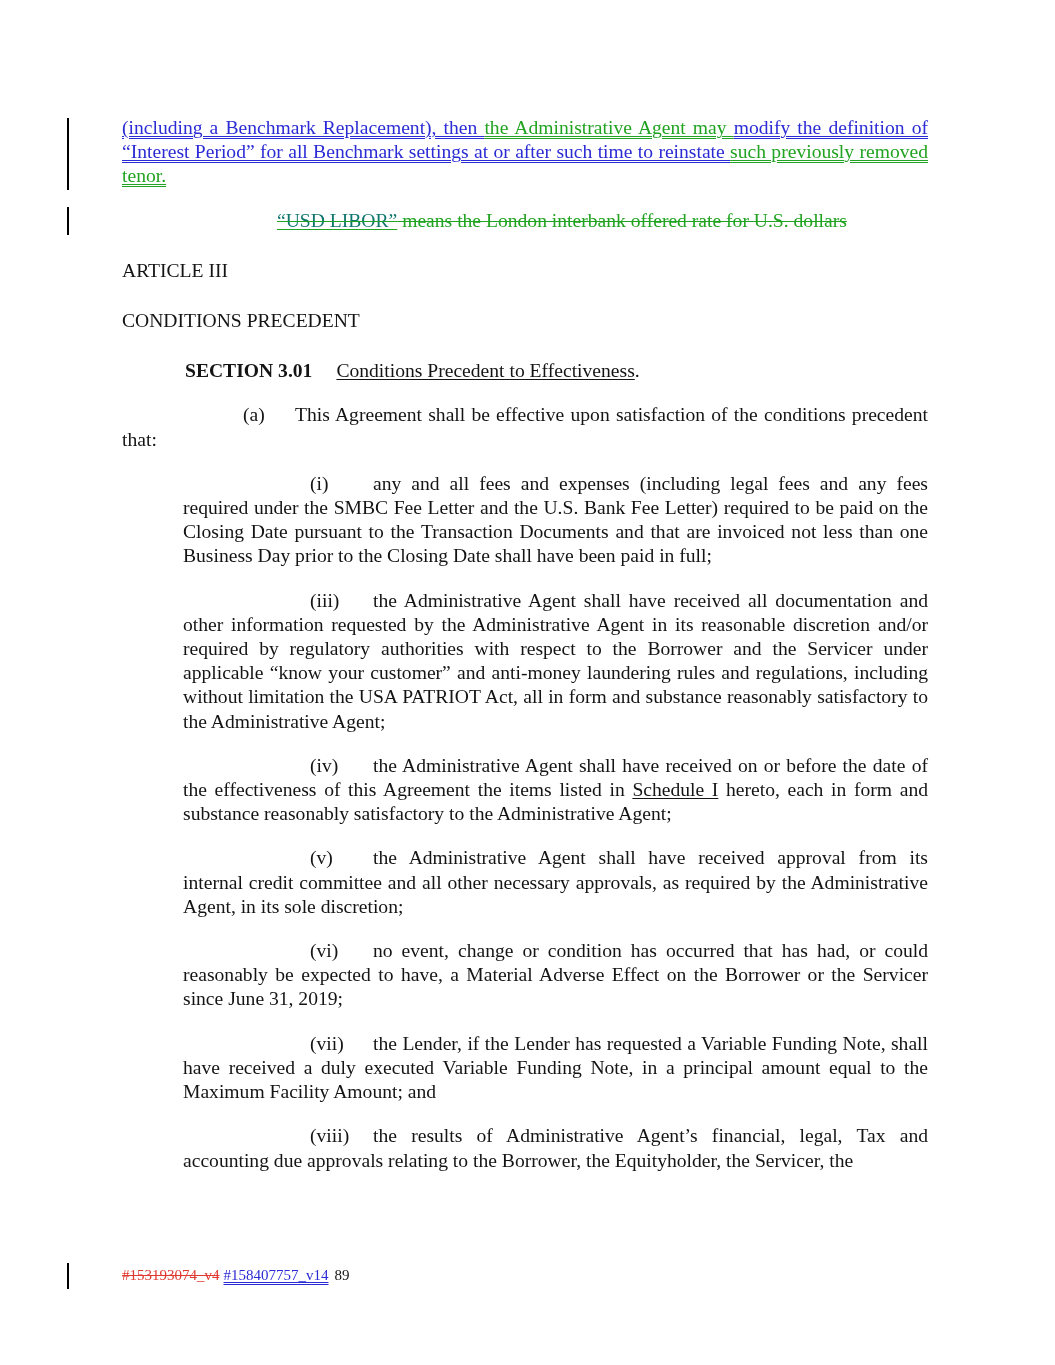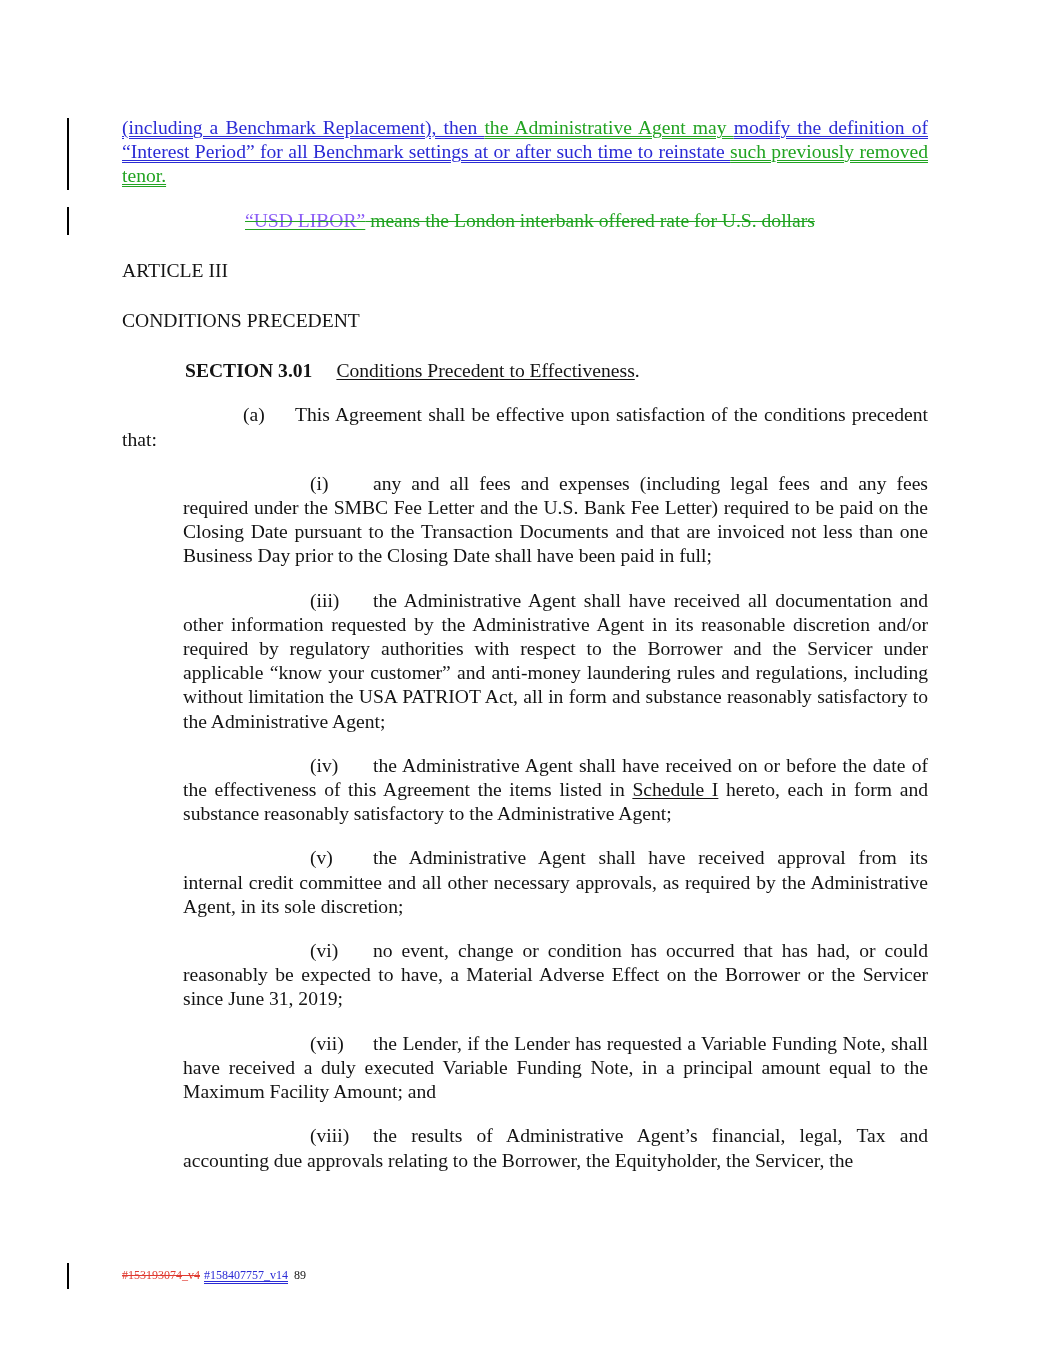--- a/index.html
+++ b/index.html
@@ -51,35 +51,36 @@
     text-decoration-thickness:1px;
     text-underline-offset:2px;
   }
   .del-g {
     color:#21a321;
     text-decoration-line:line-through;
     text-decoration-color:#21a321;
     text-decoration-thickness:1px;
   }
   .del-g-u {
-    color:#8b5cf6;
+    color:#0f766e;
     text-decoration-line:underline line-through;
     text-decoration-color:#21a321;
     text-decoration-thickness:1px;
     text-underline-offset:2px;
+    margin-left:32px;
   }
 
   .change-bar { position:absolute; left:67px; width:2px; background:#000; }
   .bar1 { top:118px;  height:72px; }
   .bar2 { top:207px;  height:28px; }
   .bar3 { top:1263px; height:26px; }
 
   .footer {
     position:absolute; top:1266px; left:122px;
-    font-size:12px; line-height:19px; text-align:left;
+    font-size:15px; line-height:19px; text-align:left;
   }
   .doc-del {
     color:#e03a30;
     text-decoration-line:line-through;
     text-decoration-color:#e03a30;
     text-decoration-thickness:1px;
   }
   .doc-ins {
     color:#2b2bd5;
     text-decoration-line:underline;

